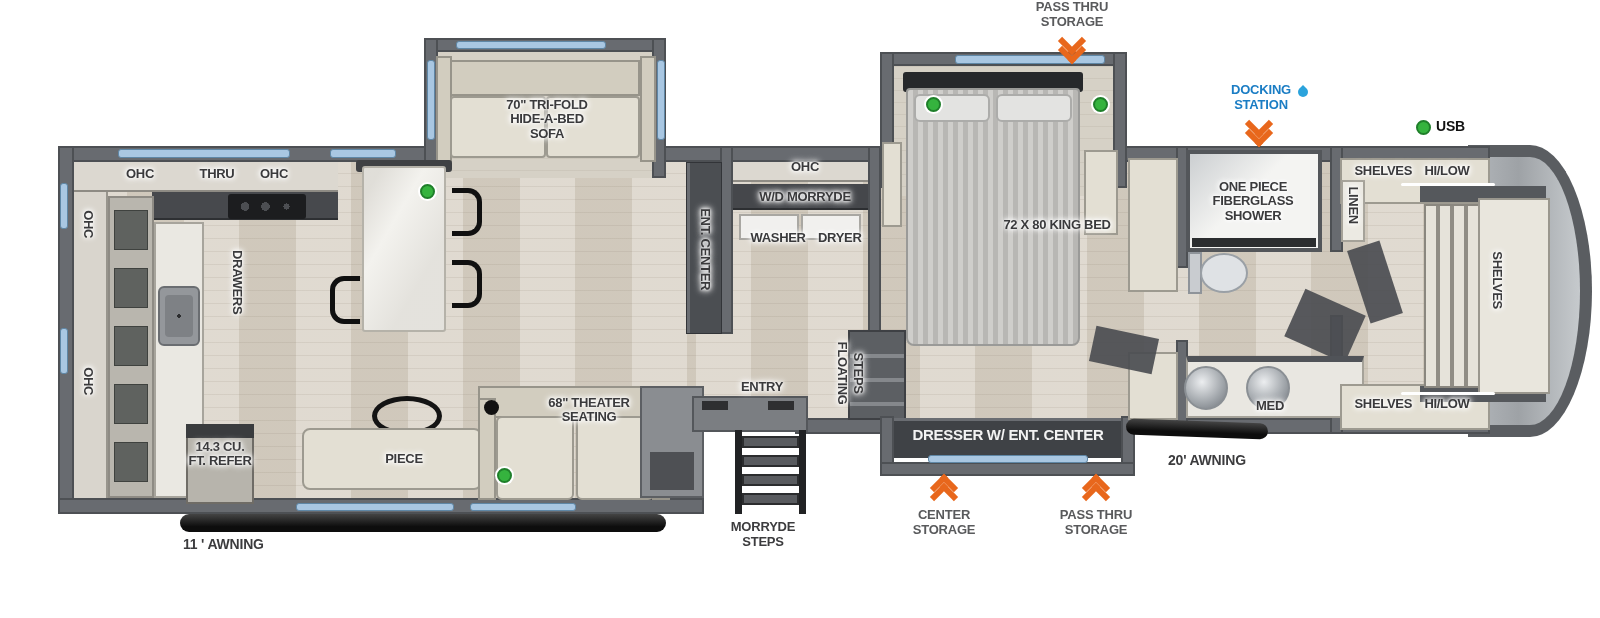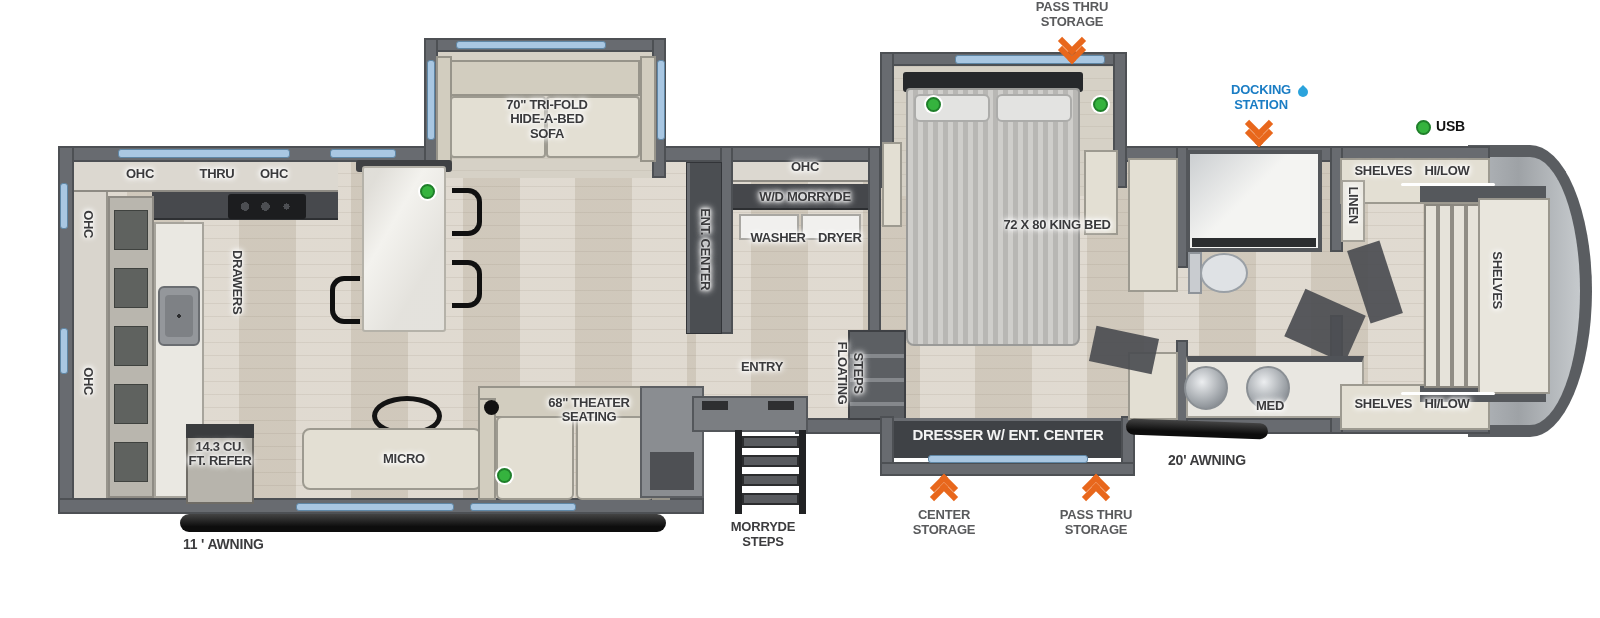--- a/index.html
+++ b/index.html
@@ -137,38 +137,38 @@
   <span class="abs chairR" style="left:452px;top:188px;width:30px;height:48px;"></span>
   <span class="abs chairR" style="left:452px;top:260px;width:30px;height:48px;"></span>
   <span class="abs chairL" style="left:330px;top:276px;width:30px;height:48px;"></span>
 
   <div class="abs" style="left:186px;top:424px;width:68px;height:80px;background:#b7b4ac;border:2px solid #6f6c66;"></div>
   <div class="abs" style="left:186px;top:424px;width:68px;height:14px;background:#3a3c3e;"></div>
   <div class="lbl" style="left:188px;top:440px;width:64px;">14.3 CU. FT. REFER</div>
 
   <div class="abs" style="left:372px;top:396px;width:70px;height:40px;border:5px solid #141414;border-radius:50%;background:transparent;"></div>
   <div class="abs cream" style="left:302px;top:428px;width:180px;height:62px;border-radius:8px;"></div>
-  <div class="lbl" style="left:374px;top:452px;width:60px;">MICRO</div>
+  <div class="lbl" style="left:374px;top:452px;width:60px;">PIECE</div>
 
   <div class="abs cream2" style="left:478px;top:386px;width:192px;height:32px;"></div>
   <div class="abs cream2" style="left:478px;top:398px;width:18px;height:102px;"></div>
   <div class="abs cream2" style="left:652px;top:398px;width:18px;height:102px;"></div>
   <div class="abs cream" style="left:496px;top:416px;width:78px;height:84px;border-radius:6px;"></div>
   <div class="abs cream" style="left:576px;top:416px;width:78px;height:84px;border-radius:6px;"></div>
   <span class="abs" style="left:484px;top:400px;width:15px;height:15px;border-radius:50%;background:#111;"></span>
   <span class="abs" style="left:650px;top:400px;width:15px;height:15px;border-radius:50%;background:#111;"></span>
   <span class="gdot" style="left:497px;top:468px;"></span>
   <div class="lbl" style="left:544px;top:396px;width:90px;">68" THEATER SEATING</div>
 
   <div class="abs" style="left:640px;top:386px;width:64px;height:112px;background:#8a8d91;border:2px solid #5c5f63;"></div>
   <div class="abs" style="left:650px;top:452px;width:44px;height:38px;background:#4e5054;"></div>
   <div class="abs" style="left:692px;top:396px;width:116px;height:36px;background:#7b7e82;border:2px solid #54575b;"></div>
   <div class="abs" style="left:702px;top:401px;width:26px;height:9px;background:#2e2f31;"></div>
   <div class="abs" style="left:768px;top:401px;width:26px;height:9px;background:#2e2f31;"></div>
-  <div class="lbl" style="left:727px;top:360px;width:70px;">ENTRY</div>
+  <div class="lbl" style="left:727px;top:380px;width:70px;">ENTRY</div>
 
   <div class="abs" style="left:735px;top:430px;width:7px;height:84px;background:#212224;"></div>
   <div class="abs" style="left:799px;top:430px;width:7px;height:84px;background:#212224;"></div>
   <div class="abs" style="left:742px;top:436px;width:57px;height:12px;background:#595b5f;border:2px solid #2b2c2e;"></div>
   <div class="abs" style="left:742px;top:455px;width:57px;height:12px;background:#595b5f;border:2px solid #2b2c2e;"></div>
   <div class="abs" style="left:742px;top:474px;width:57px;height:12px;background:#595b5f;border:2px solid #2b2c2e;"></div>
   <div class="abs" style="left:742px;top:493px;width:57px;height:12px;background:#595b5f;border:2px solid #2b2c2e;"></div>
   <div class="callout" style="left:713px;top:520px;width:100px;color:#3c3c3e;">MORRYDE STEPS</div>
 
   <div class="abs" style="left:848px;top:330px;width:58px;height:90px;background:#5c5f63;border:2px solid #3e4044;
@@ -183,20 +183,21 @@
   <div class="abs win" style="left:928px;top:455px;width:160px;height:8px;"></div>
   <div class="lbl" style="left:898px;top:427px;width:220px;color:#f3f3f3;font-size:15px;text-shadow:none;white-space:nowrap;">DRESSER W/ ENT. CENTER</div>
 
   <div class="abs cream" style="left:1128px;top:158px;width:50px;height:134px;"></div>
   <div class="abs cream" style="left:1128px;top:352px;width:50px;height:68px;"></div>
   <div class="abs swing" style="left:1092px;top:332px;width:64px;height:36px;transform:rotate(12deg);"></div>
 
   <div class="abs" style="left:1186px;top:150px;width:136px;height:102px;background:#f4f4f2;border:4px solid #53565a;
        background-image:linear-gradient(135deg, rgba(170,176,182,.55), transparent 45%);"></div>
   <div class="abs" style="left:1192px;top:238px;width:124px;height:9px;background:#2b2d2f;"></div>
+  <div class="lbl" style="left:1203px;top:180px;width:100px;">ONE PIECE FIBERGLASS SHOWER</div>
   <div class="abs" style="left:1188px;top:252px;width:14px;height:42px;background:#c9ccd0;border:2px solid #8f949a;"></div>
   <div class="abs" style="left:1200px;top:253px;width:48px;height:40px;background:#dfe2e5;border:2px solid #9aa0a6;border-radius:50%;"></div>
   <div class="abs swing" style="left:1292px;top:300px;width:66px;height:52px;transform:rotate(24deg);"></div>
   <div class="abs" style="left:1186px;top:356px;width:178px;height:62px;background:#e9e7e1;border:2px solid #a5a299;border-top:6px solid #505358;"></div>
   <div class="abs" style="left:1184px;top:366px;width:44px;height:44px;border-radius:50%;border:2px solid #8a8f94;
        background:radial-gradient(circle at 40% 35%, #eceef0, #9fa4a9 60%, #6f747a);"></div>
   <div class="abs" style="left:1246px;top:366px;width:44px;height:44px;border-radius:50%;border:2px solid #8a8f94;
        background:radial-gradient(circle at 40% 35%, #eceef0, #9fa4a9 60%, #6f747a);"></div>
   <div class="lbl" style="left:1245px;top:399px;width:50px;">MED</div>
 

